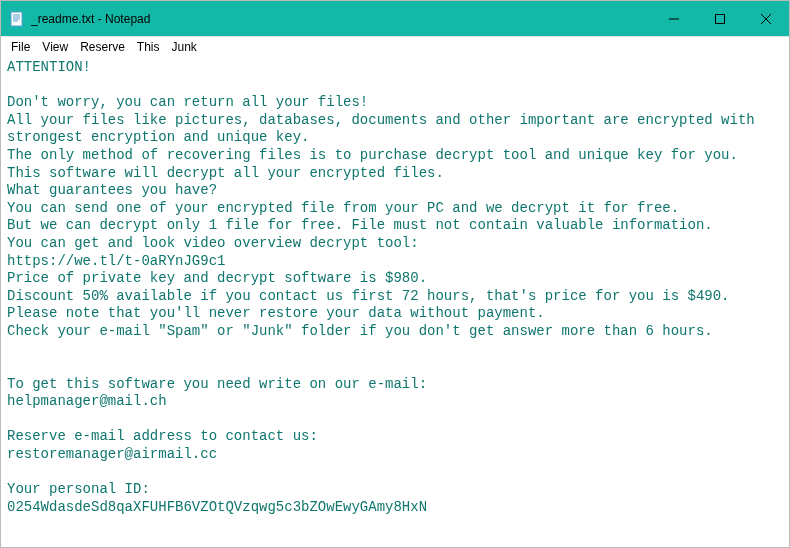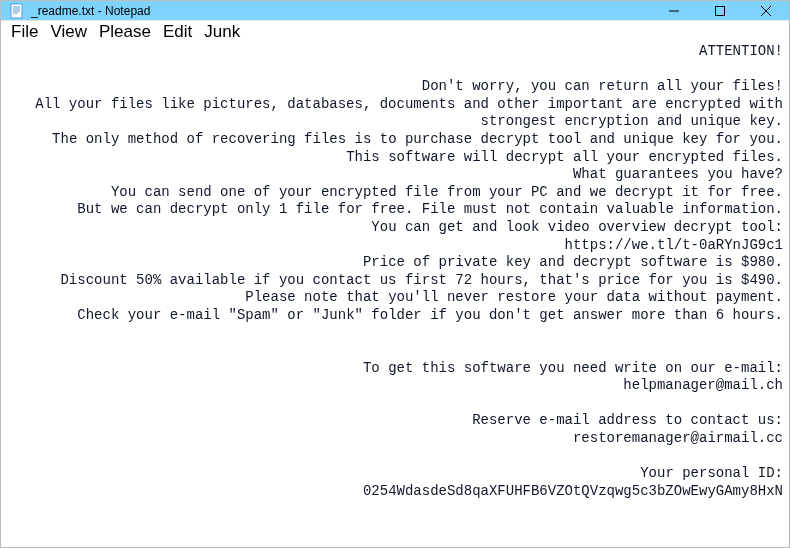--- a/index.html
+++ b/index.html
@@ -19,22 +19,22 @@
     .window {
       width: 100%;
       height: 100%;
       background: #fff;
       border: 1px solid #bbb;
       display: flex;
       flex-direction: column;
     }
 
     .titlebar {
-      height: 20px;
-      background: #7dd3fc;
+      height: 36px;
+      background: #14b8a6;
       display: flex;
       align-items: center;
       padding-left: 8px;
       border-bottom: 1px solid #e5e5e5;
     }
 
     .titlebar-icon {
       width: 16px;
       height: 16px;
       margin-right: 6px;
@@ -60,41 +60,41 @@
       display: flex;
       align-items: center;
       justify-content: center;
       cursor: pointer;
     }
 
     .menubar {
       height: 20px;
       background: #fff;
       display: flex;
+      align-items: center;
       padding-left: 4px;
-      font-size: 17px;
+      font-size: 12px;
     }
 
     .menu-item {
       padding: 1px 6px;
       cursor: pointer;
       color: #000;
     }
 
     .content {
       flex: 1;
       padding: 2px 6px;
       font-family: Consolas, "Courier New", monospace;
       font-size: 14px;
       line-height: 17.6px;
-      color: #0f172a;
+      color: #0f766e;
       overflow: auto;
       white-space: pre-wrap;
       word-wrap: break-word;
-      text-align: right;
     }
   </style>
 </head>
 <body>
 
 <div class="window">
   <div class="titlebar">
     <span class="titlebar-icon">
       <svg width="16" height="16" viewBox="0 0 16 16">
         <rect x="2" y="1" width="11" height="14" fill="#fff" stroke="#5b9bd5" stroke-width="1"></rect>
@@ -121,22 +121,22 @@
           <line x1="0" y1="0" x2="10" y2="10" stroke="#000" stroke-width="1"></line>
           <line x1="10" y1="0" x2="0" y2="10" stroke="#000" stroke-width="1"></line>
         </svg>
       </div>
     </div>
   </div>
 
   <div class="menubar">
     <span class="menu-item">File</span>
     <span class="menu-item">View</span>
-    <span class="menu-item">Please</span>
-    <span class="menu-item">Edit</span>
+    <span class="menu-item">Reserve</span>
+    <span class="menu-item">This</span>
     <span class="menu-item">Junk</span>
   </div>
 
   <div class="content">ATTENTION!
 
 Don't worry, you can return all your files!
 All your files like pictures, databases, documents and other important are encrypted with strongest encryption and unique key.
 The only method of recovering files is to purchase decrypt tool and unique key for you.
 This software will decrypt all your encrypted files.
 What guarantees you have?

